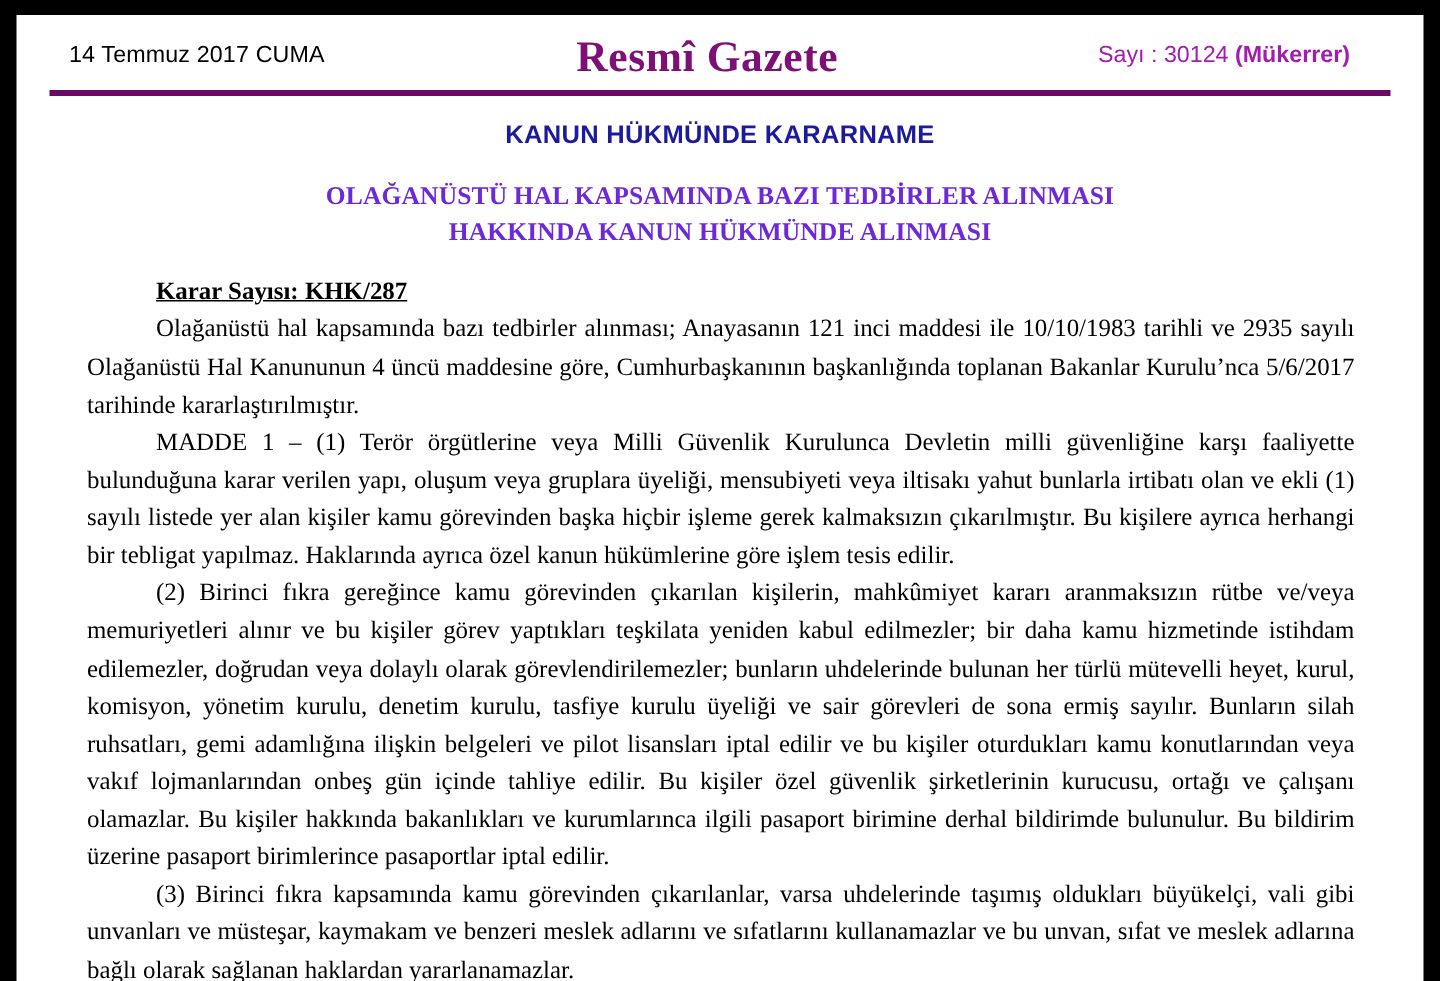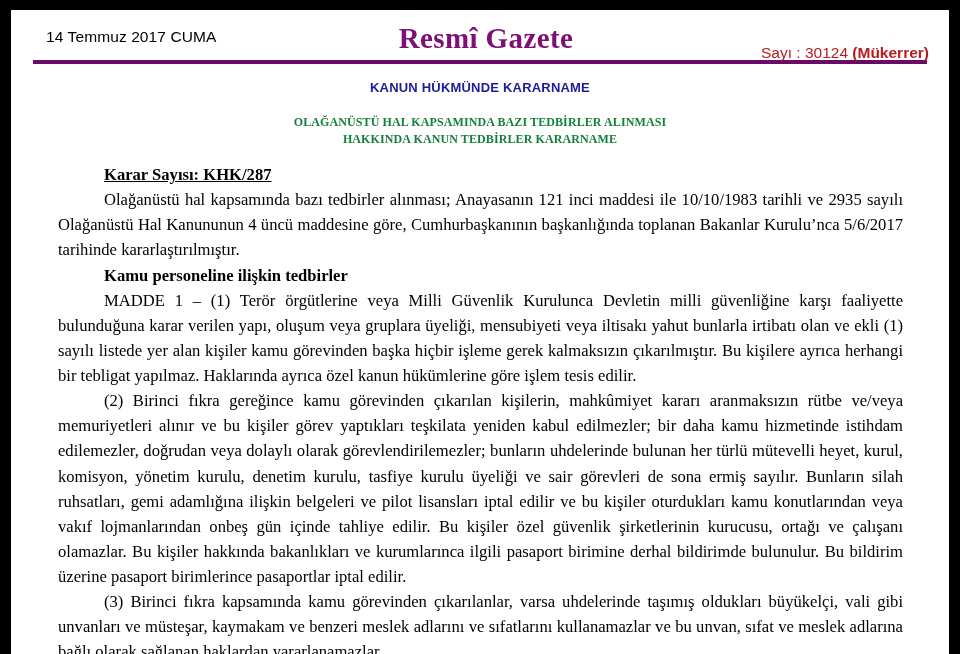--- a/index.html
+++ b/index.html
@@ -32,21 +32,21 @@
     box-sizing: border-box;
     padding: 0;
     position: relative;
     overflow: hidden;
   }
 
   
   .masthead {
     position: relative;
     height: 36px;
-    margin: 12px 12px 0 24px;
+    margin: 12px 41px 0 24px;
   }
   .masthead-date {
     position: absolute;
     left: 11px;
     top: 6px;
     font-family: "Liberation Sans", sans-serif;
     font-size: 15.5px;
     color: #000000;
     white-space: nowrap;
     letter-spacing: 0.1px;
@@ -59,54 +59,54 @@
     text-align: center;
     font-family: "Liberation Serif", serif;
     font-size: 29px;
     font-weight: bold;
     color: #7d0f76;
     letter-spacing: 0.4px;
   }
   .masthead-issue {
     position: absolute;
     right: 8px;
-    top: 22px;
+    top: 6px;
     font-family: "Liberation Sans", sans-serif;
     font-size: 15.5px;
-    color: #b91c1c;
+    color: #a21caf;
     white-space: nowrap;
   }
   .masthead-issue .issue-strong {
     font-weight: bold;
   }
 
   .masthead-rule {
     margin: 2px 22px 0 22px;
     height: 4px;
     background: #6b0a66;
   }
 
   
   .doc-kind {
     margin-top: 16px;
     text-align: center;
     font-family: "Liberation Sans", sans-serif;
-    font-size: 13px;
+    font-size: 17px;
     font-weight: bold;
     color: #1b1b9c;
     letter-spacing: 0.2px;
   }
 
   .doc-title {
     margin-top: 19px;
     text-align: center;
     font-family: "Liberation Serif", serif;
-    font-size: 12px;
+    font-size: 17px;
     font-weight: bold;
-    color: #15803d;
+    color: #6d28d9;
     line-height: 1.42;
     letter-spacing: 0.1px;
   }
   .doc-title .title-line { display: block; }
 
   
   .doc-body {
     margin: 0 46px 0 47px;
     padding-top: 14px;
     font-family: "Liberation Serif", serif;
@@ -151,34 +151,31 @@
         <span>Sayı : 30124 </span><span class="issue-strong">(Mükerrer)</span>
       </div>
     </div>
 
     <div class="masthead-rule"></div>
 
     <div class="doc-kind">KANUN HÜKMÜNDE KARARNAME</div>
 
     <div class="doc-title">
       <span class="title-line">OLAĞANÜSTÜ HAL KAPSAMINDA BAZI TEDBİRLER ALINMASI</span>
-      <span class="title-line">HAKKINDA KANUN TEDBİRLER KARARNAME</span>
+      <span class="title-line">HAKKINDA KANUN HÜKMÜNDE ALINMASI</span>
     </div>
 
     <div class="doc-body">
 
       <p class="p-indent">
         <span class="decision-no">Karar Sayısı: KHK/287</span>
       </p>
 
       <p class="p-indent para-gap">Olağanüstü hal kapsamında bazı tedbirler alınması; Anayasanın 121 inci maddesi ile 10/10/1983 tarihli ve 2935 sayılı Olağanüstü Hal Kanununun 4 üncü maddesine göre, Cumhurbaşkanının başkanlığında toplanan Bakanlar Kurulu’nca 5/6/2017 tarihinde kararlaştırılmıştır.</p>
 
-      <p class="p-indent para-gap">
-        <span class="subhead">Kamu personeline ilişkin tedbirler</span>
-      </p>
 
       <p class="p-indent para-gap">
         <span class="article-label">MADDE 1</span><span> – </span><span>(1) Terör örgütlerine veya Milli Güvenlik Kurulunca Devletin milli güvenliğine karşı faaliyette bulunduğuna karar verilen yapı, oluşum veya gruplara üyeliği, mensubiyeti veya iltisakı yahut bunlarla irtibatı olan ve ekli (1) sayılı listede yer alan kişiler kamu görevinden başka hiçbir işleme gerek kalmaksızın çıkarılmıştır. Bu kişilere ayrıca herhangi bir tebligat yapılmaz. Haklarında ayrıca özel kanun hükümlerine göre işlem tesis edilir.</span>
       </p>
 
       <p class="p-indent para-gap">(2) Birinci fıkra gereğince kamu görevinden çıkarılan kişilerin, mahkûmiyet kararı aranmaksızın rütbe ve/veya memuriyetleri alınır ve bu kişiler görev yaptıkları teşkilata yeniden kabul edilmezler; bir daha kamu hizmetinde istihdam edilemezler, doğrudan veya dolaylı olarak görevlendirilemezler; bunların uhdelerinde bulunan her türlü mütevelli heyet, kurul, komisyon, yönetim kurulu, denetim kurulu, tasfiye kurulu üyeliği ve sair görevleri de sona ermiş sayılır. Bunların silah ruhsatları, gemi adamlığına ilişkin belgeleri ve pilot lisansları iptal edilir ve bu kişiler oturdukları kamu konutlarından veya vakıf lojmanlarından onbeş gün içinde tahliye edilir. Bu kişiler özel güvenlik şirketlerinin kurucusu, ortağı ve çalışanı olamazlar. Bu kişiler hakkında bakanlıkları ve kurumlarınca ilgili pasaport birimine derhal bildirimde bulunulur. Bu bildirim üzerine pasaport birimlerince pasaportlar iptal edilir.</p>
 
       <p class="p-indent para-gap">(3) Birinci fıkra kapsamında kamu görevinden çıkarılanlar, varsa uhdelerinde taşımış oldukları büyükelçi, vali gibi unvanları ve müsteşar, kaymakam ve benzeri meslek adlarını ve sıfatlarını kullanamazlar ve bu unvan, sıfat ve meslek adlarına bağlı olarak sağlanan haklardan yararlanamazlar.</p>
 
     </div>

